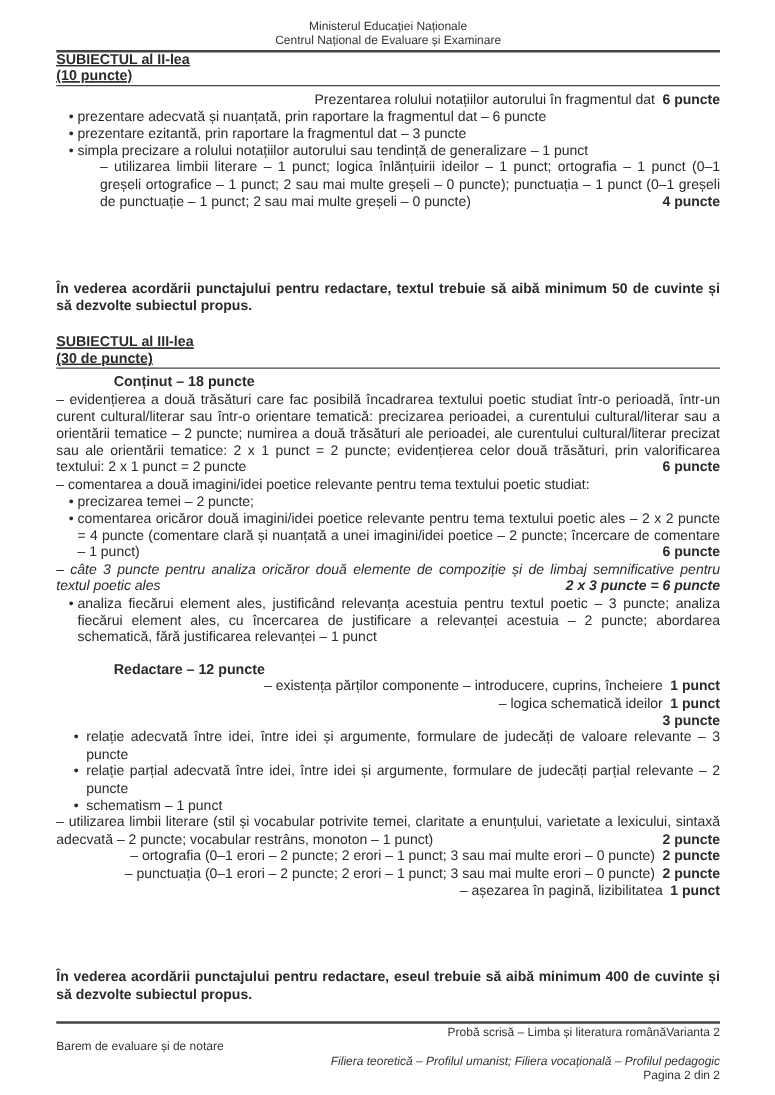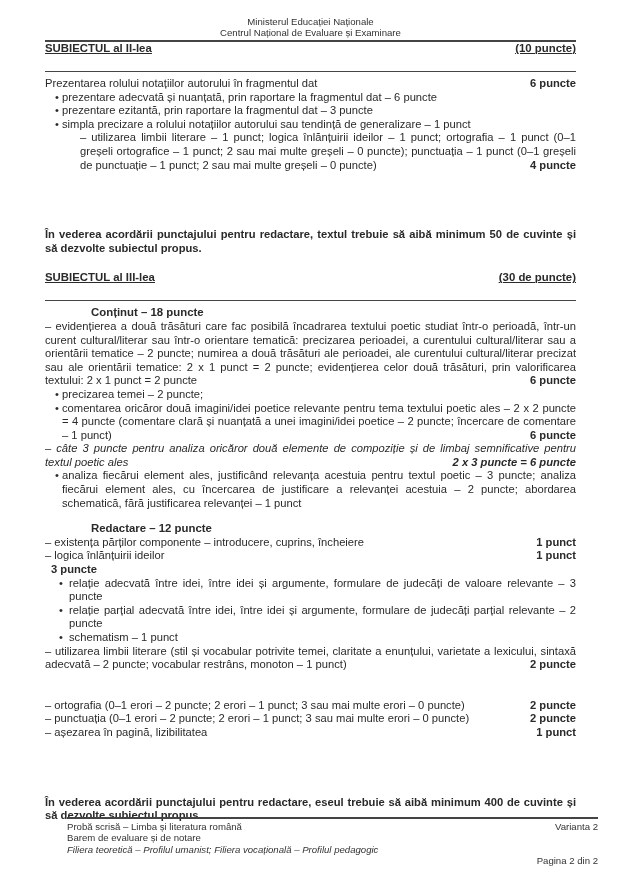--- a/index.html
+++ b/index.html
@@ -8,33 +8,33 @@
       font-family: "Liberation Sans", sans-serif; color: #2a2a2a;
       font-size: 11.2px; line-height: 13.6px;
     }
     .page { position: absolute; left: 45px; width: 531px; top: 0; }
     .hdr { text-align: center; font-size: 9.6px; line-height: 11px; color: #333; }
     .hdr1 { margin-top: 16px; }
     .rule-top { height: 2px; background: #444; margin-top: 2px; }
     .sect-head {
       display: flex; justify-content: space-between; font-weight: bold;
       text-decoration: underline; font-size: 11.4px; line-height: 13px;
-      border-bottom: 1px solid #444; padding-bottom: 16px;
+      border-bottom: 1px solid #444; padding-bottom: 0px; flex-direction: column;
     }
     .sect-head span { text-decoration: underline; }
-    .row { display: flex; justify-content: space-between; gap: 40px; }
+    .row { display: flex; justify-content: flex-end; }
     .pts { font-weight: bold; white-space: nowrap; padding-left: 6px; }
     .bullet { padding-left: 17px; position: relative; }
     .bullet .b { position: absolute; left: 10px; }
     .just { text-align: justify; }
     .note { font-weight: bold; text-align: justify; margin-top: 47px; }
     .gap { height: 9px; }
-    .footer { position: absolute; left: 45px; width: 531px; top: 817px; font-size: 9.6px; line-height: 11.4px; color: #333; margin-left: 22px; }
+    .footer { position: absolute; left: 45px; width: 531px; top: 817px; font-size: 9.6px; line-height: 11.4px; color: #333; }
     .footer .frule { height: 2px; background: #444; margin-bottom: 2px; }
-    .italic { font-style: italic; }
+    .italic { font-style: italic; text-align: right; }
     .center { text-align: right; }
     .sub-head { font-weight: bold; font-size: 11.4px; margin-left: 46px; }
     .indent-bul { padding-left: 24px; position: relative; }
     .indent-bul .b { position: absolute; left: 14px; }
   </style>
 </head>
 <body>
 
 <div class="page">
   <div class="hdr hdr1">Ministerul Educației Naționale</div>
@@ -64,49 +64,50 @@
   <div class="sect-head">
     <span>SUBIECTUL al III-lea</span>
     <span>(30 de puncte)</span>
   </div>
   <div style="height:5px"></div>
   <div class="sub-head">Conținut – 18 puncte</div>
   <div class="just">
     <span>– evidențierea a două trăsături care fac posibilă încadrarea textului poetic studiat într-o perioadă, într-un curent cultural/literar sau într-o orientare tematică: precizarea perioadei, a curentului cultural/literar sau a orientării tematice – 2 puncte; numirea a două trăsături ale perioadei, ale curentului cultural/literar precizat sau ale orientării tematice: 2 x 1 punct = 2 puncte; evidențierea celor două trăsături, prin valorificarea textului: 2 x 1 punct = 2 puncte</span>
     <span class="pts" style="float:right;">6 puncte</span>
   </div>
+  <div style="clear:both;">– comentarea a două imagini/idei poetice relevante pentru tema textului poetic studiat:</div>
   <div class="bullet"><span class="b">•</span><span>precizarea temei – 2 puncte;</span></div>
   <div class="bullet just"><span class="b">•</span><span>comentarea oricăror două imagini/idei poetice relevante pentru tema textului poetic ales – 2 x 2 puncte = 4 puncte (comentare clară și nuanțată a unei imagini/idei poetice – 2 puncte; încercare de comentare – 1 punct)</span><span class="pts" style="float:right;">6 puncte</span></div>
   <div class="just" style="clear:both;font-style:italic;">
     <span>– câte 3 puncte pentru analiza oricăror două elemente de compoziție și de limbaj semnificative pentru textul poetic ales</span>
     <span class="pts" style="float:right;">2 x 3 puncte = 6 puncte</span>
   </div>
   <div class="bullet just" style="clear:both;"><span class="b">•</span><span>analiza fiecărui element ales, justificând relevanța acestuia pentru textul poetic – 3 puncte; analiza fiecărui element ales, cu încercarea de justificare a relevanței acestuia – 2 puncte; abordarea schematică, fără justificarea relevanței – 1 punct</span></div>
   <div style="height:12px"></div>
 
   <div class="sub-head">Redactare – 12 puncte</div>
   <div class="row">
       <span>– existența părților componente – introducere, cuprins, încheiere</span>
       <span class="pts">1 punct</span>
     </div>
   <div class="row">
-      <span>– logica înlănțuirii ideilor</span>
+      <span>– logica schematică ideilor</span>
       <span class="pts">1 punct</span>
     </div>
   <div class="row">
       <span class="pts">3 puncte</span>
     </div>
   <div class="indent-bul just"><span class="b">•</span><span>relație adecvată între idei, între idei și argumente, formulare de judecăți de valoare relevante – 3 puncte</span></div>
   <div class="indent-bul just"><span class="b">•</span><span>relație parțial adecvată între idei, între idei și argumente, formulare de judecăți parțial relevante – 2 puncte</span></div>
   <div class="indent-bul"><span class="b">•</span><span>schematism – 1 punct</span></div>
   <div class="just">
     <span>– utilizarea limbii literare (stil și vocabular potrivite temei, claritate a enunțului, varietate a lexicului, sintaxă adecvată – 2 puncte; vocabular restrâns, monoton – 1 punct)</span>
     <span class="pts" style="float:right;">2 puncte</span>
   </div>
-  <div class="row" style="clear:both;margin-top:27px;">
+  <div class="row" style="clear:both;">
       <span>– ortografia (0–1 erori – 2 puncte; 2 erori – 1 punct; 3 sau mai multe erori – 0 puncte)</span>
       <span class="pts">2 puncte</span>
     </div>
   <div class="row">
       <span>– punctuația (0–1 erori – 2 puncte; 2 erori – 1 punct; 3 sau mai multe erori – 0 puncte)</span>
       <span class="pts">2 puncte</span>
     </div>
   <div class="row">
       <span>– așezarea în pagină, lizibilitatea</span>
       <span class="pts">1 punct</span>

